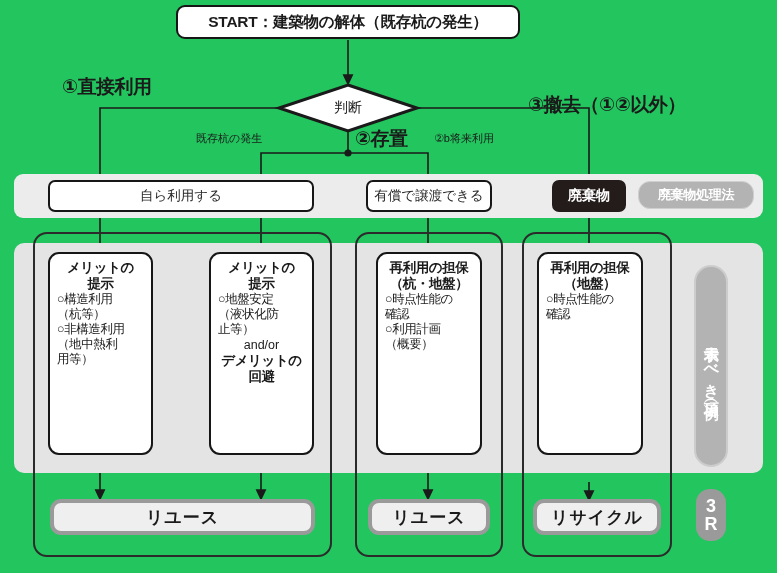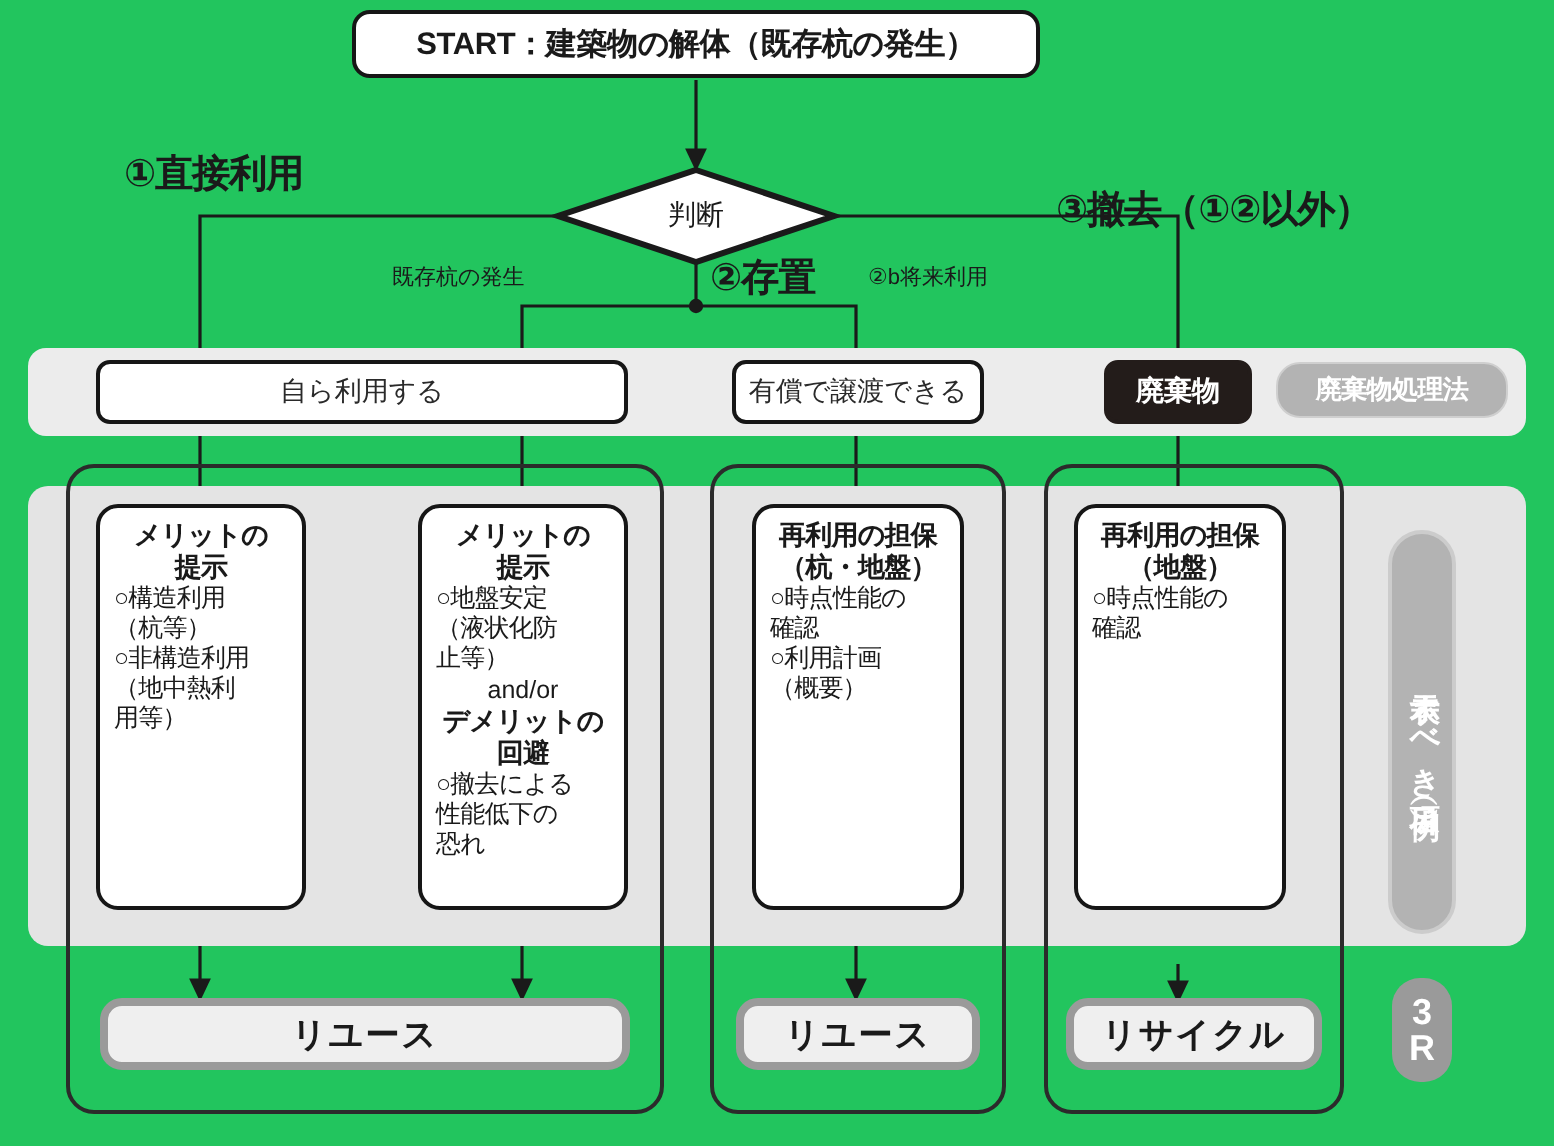--- a/index.html
+++ b/index.html
@@ -175,21 +175,20 @@
   <div class="abs detail-card" style="left:48px;top:252px;width:105px;height:203px;">
     <div class="dc-head">メリットの<br>提示</div>
     <div class="dc-body">○構造利用<br>（杭等）<br>○非構造利用<br>（地中熱利<br>用等）</div>
   </div>
 
   <div class="abs detail-card" style="left:209px;top:252px;width:105px;height:203px;">
     <div class="dc-head">メリットの<br>提示</div>
     <div class="dc-body">○地盤安定<br>（液状化防<br>止等）</div>
     <div class="dc-andor">and/or</div>
     <div class="dc-head">デメリットの<br>回避</div>
-    <div class="dc-body">○撤去による<br>性能低下の<br>恐れ</div>
   </div>
 
   <div class="abs detail-card center-v" style="left:376px;top:252px;width:106px;height:203px;">
     <div class="dc-head">再利用の担保<br>（杭・地盤）</div>
     <div class="dc-body">○時点性能の<br>確認<br>○利用計画<br>（概要）</div>
   </div>
 
   <div class="abs detail-card center-v" style="left:537px;top:252px;width:106px;height:203px;">
     <div class="dc-head">再利用の担保<br>（地盤）</div>
     <div class="dc-body">○時点性能の<br>確認</div>

